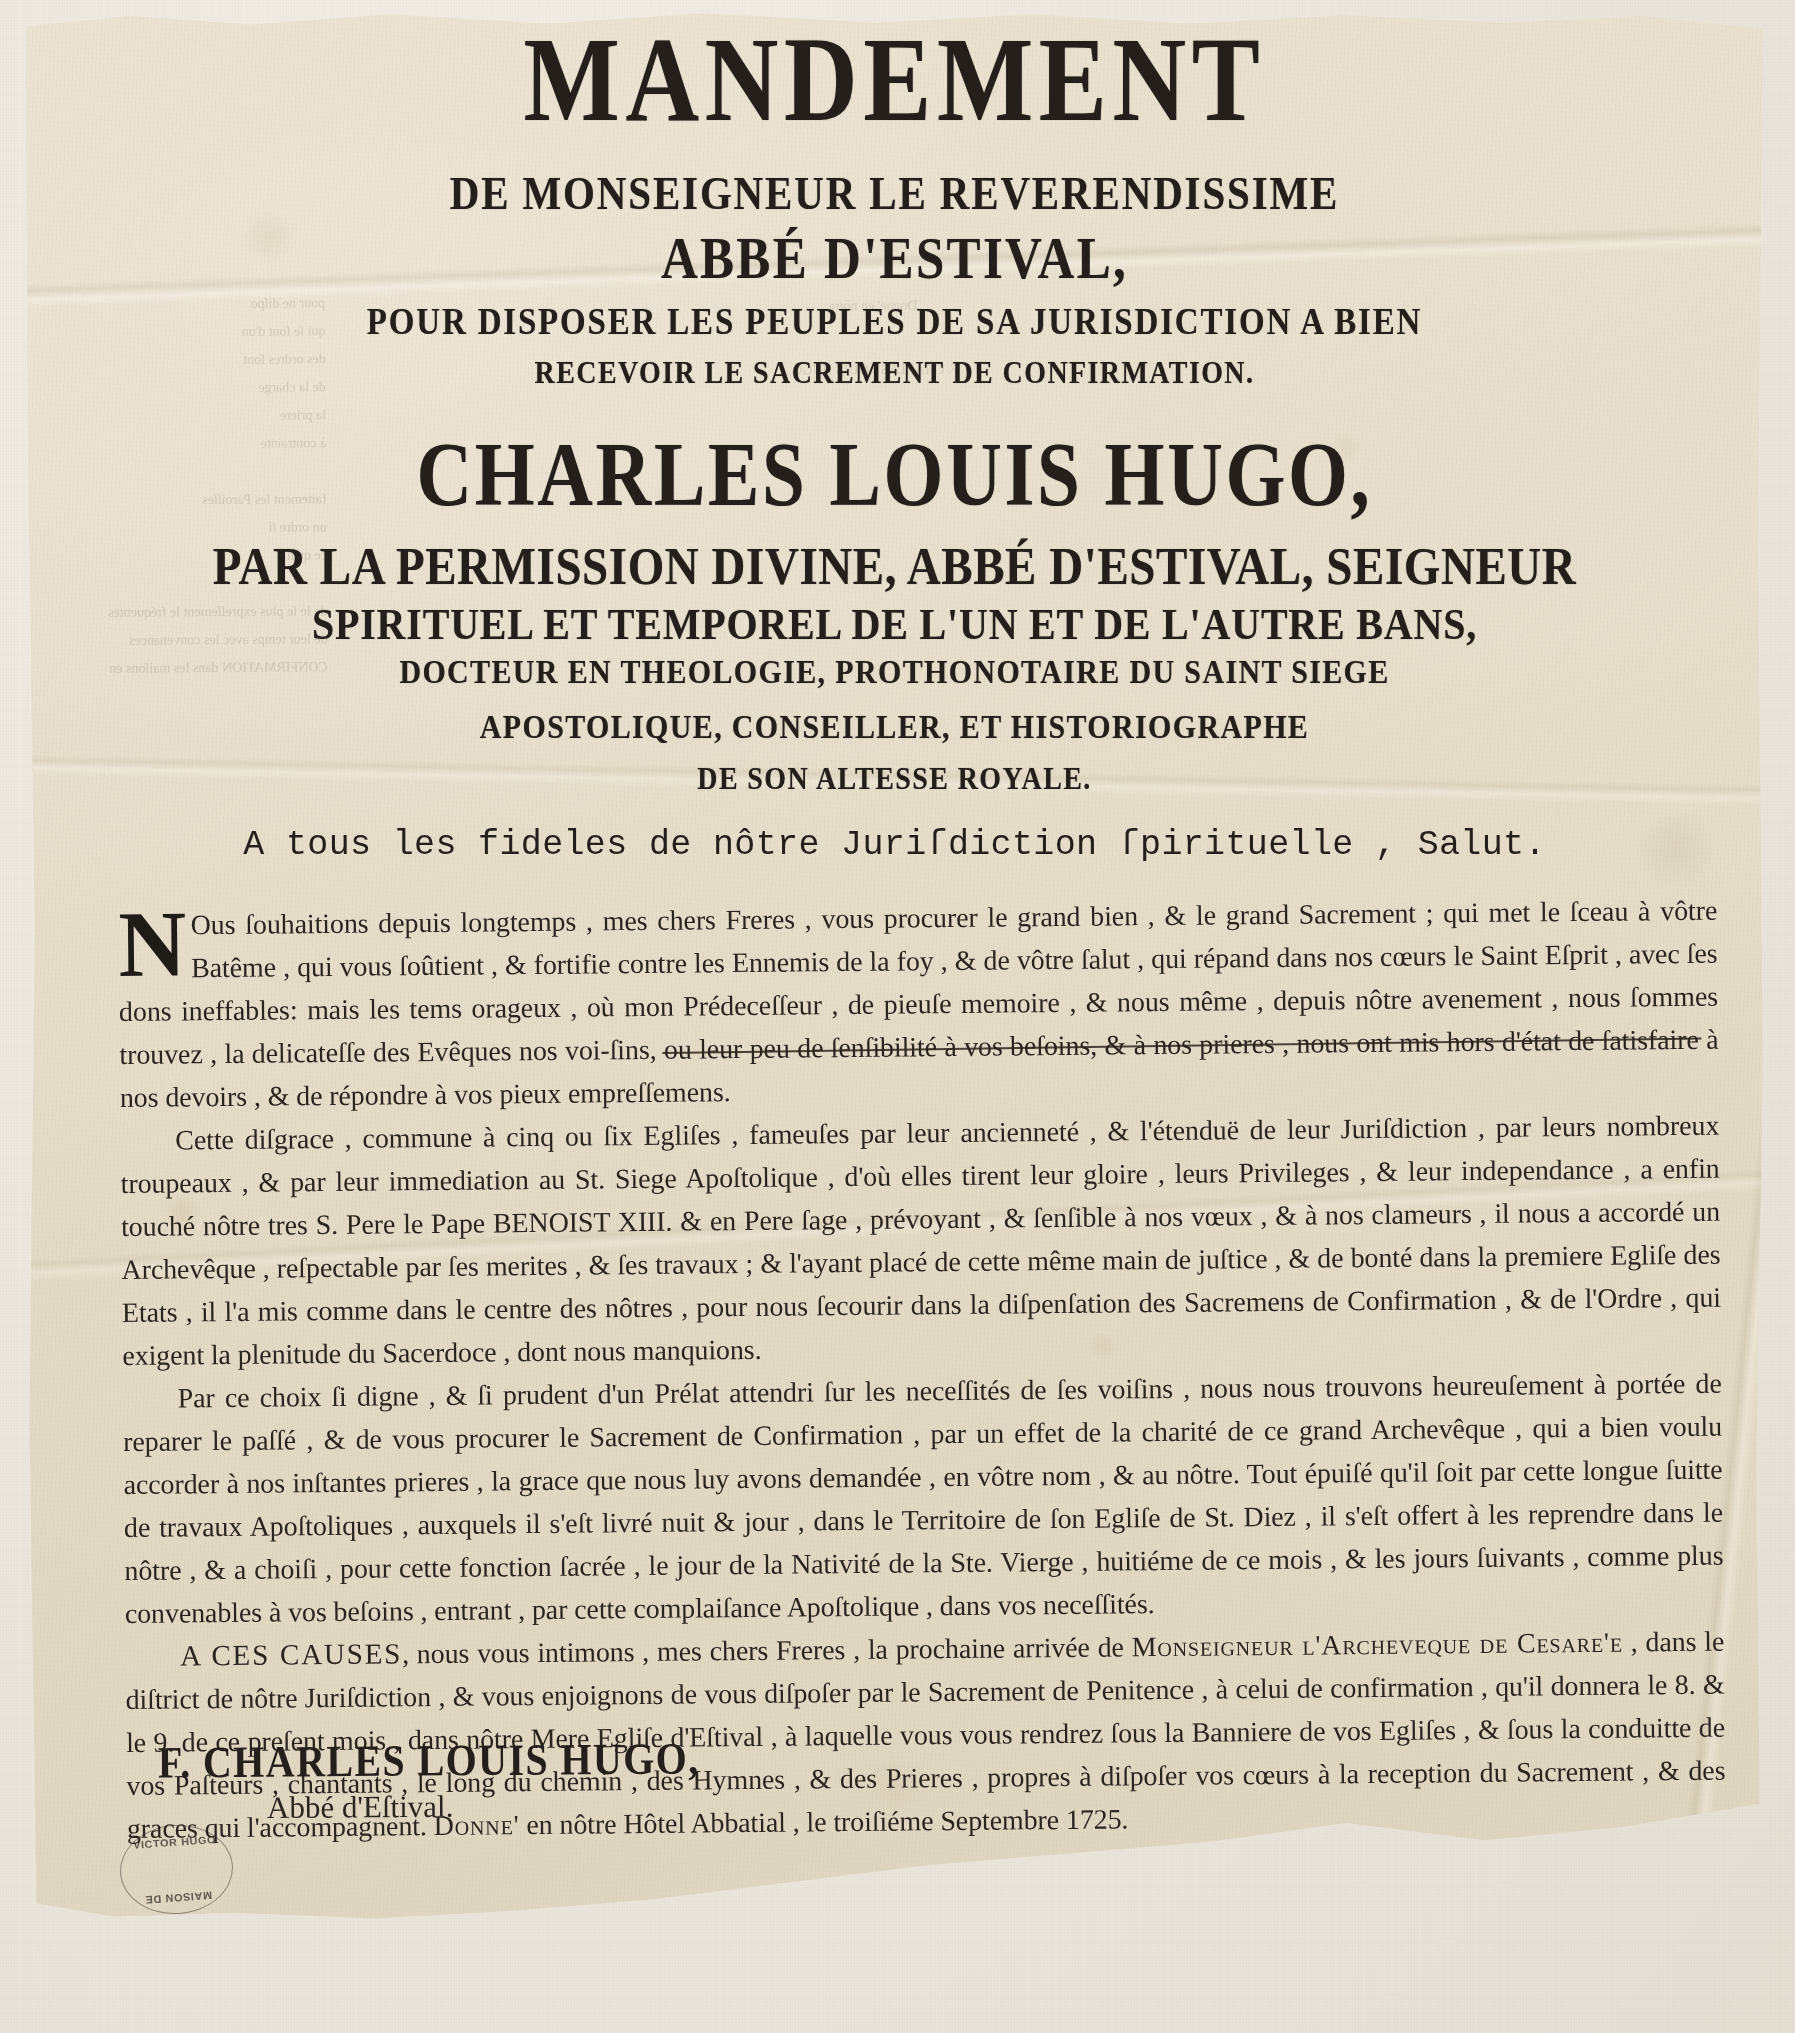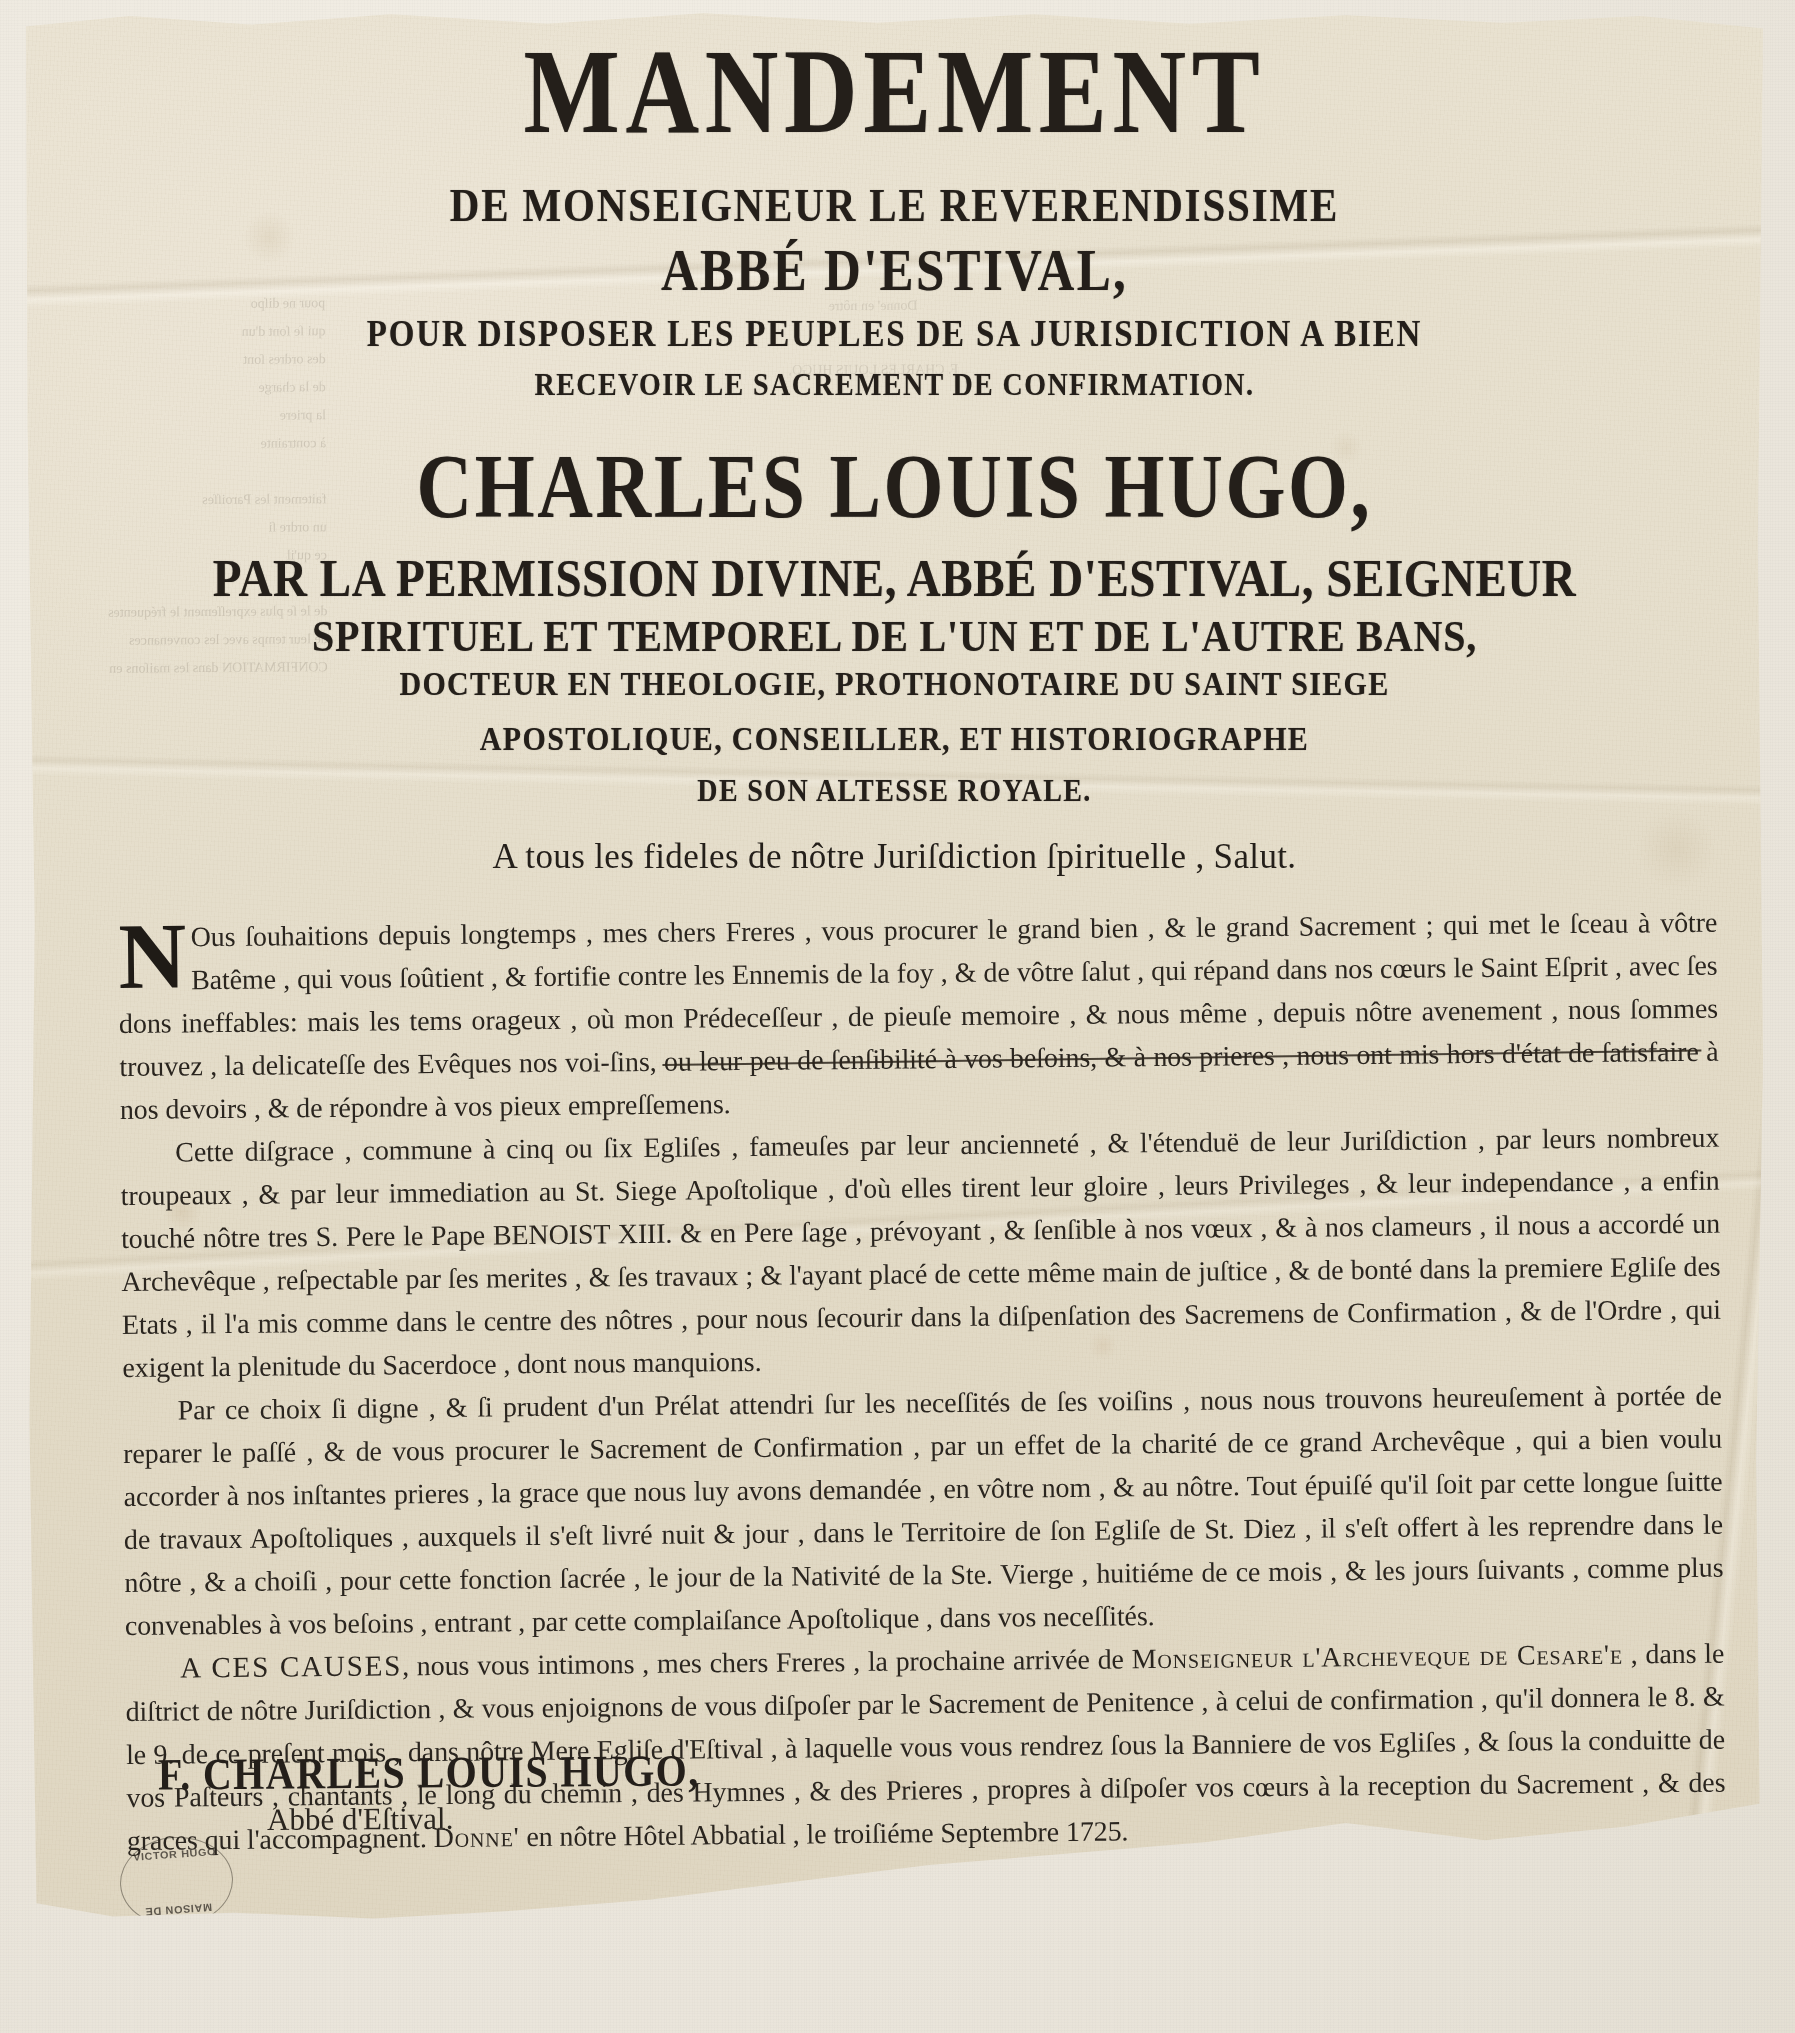--- a/index.html
+++ b/index.html
@@ -80,21 +80,21 @@
     white-space:pre-line;
   }
   #sheet .verso2{
     position:absolute;left:490px;top:282px;width:716px;height:395px;
     opacity:.13;color:#4a4034;font-size:14px;line-height:32px;
     transform:scaleX(-1) rotate(.3deg);text-align:center;
     font-family:"Liberation Serif",serif;pointer-events:none;
     white-space:pre-line;
   }
 
-  #content{position:absolute;inset:0;margin-top:12px;}
+  #content{position:absolute;inset:0;}
 
   .ttl{
     text-align:center;color:#241f1a;
     font-family:"Liberation Serif","DejaVu Serif",serif;
     font-weight:bold;letter-spacing:.02em;
     text-shadow:0 0 0.9px rgba(40,35,28,.5);
   }
 
   .t-mandement{
     position:absolute;left:0;right:0;top:13px;
@@ -113,21 +113,21 @@
   }
   .t-n2{position:absolute;left:0;right:0;top:527px;font-size:47px;letter-spacing:.012em;transform:scaleY(1.14);transform-origin:50% 0;}
   .t-n3{position:absolute;left:0;right:0;top:589px;font-size:40px;letter-spacing:.02em;transform:scaleY(1.13);transform-origin:50% 0;}
   .t-n4{position:absolute;left:0;right:0;top:645px;font-size:30px;letter-spacing:.045em;transform:scaleY(1.12);transform-origin:50% 0;}
   .t-n5{position:absolute;left:0;right:0;top:700px;font-size:30px;letter-spacing:.045em;transform:scaleY(1.12);transform-origin:50% 0;}
   .t-n6{position:absolute;left:0;right:0;top:753px;font-size:28px;letter-spacing:.05em;transform:scaleY(1.12);transform-origin:50% 0;}
 
   .salut{
     position:absolute;left:0;right:0;top:817px;text-align:center;
     font-size:35px;color:#241f1a;letter-spacing:.01em;
-    font-family:Liberation Serif, serif;
+    font-family:Liberation Mono, monospace;
   }
 
   
   #body{
     position:absolute;left:92px;top:896px;width:1599px;
     color:#2a251f;
     font-family:"Liberation Serif","DejaVu Serif",serif;
     font-size:28px;line-height:43px;
     text-align:justify;
     letter-spacing:-.004em;

